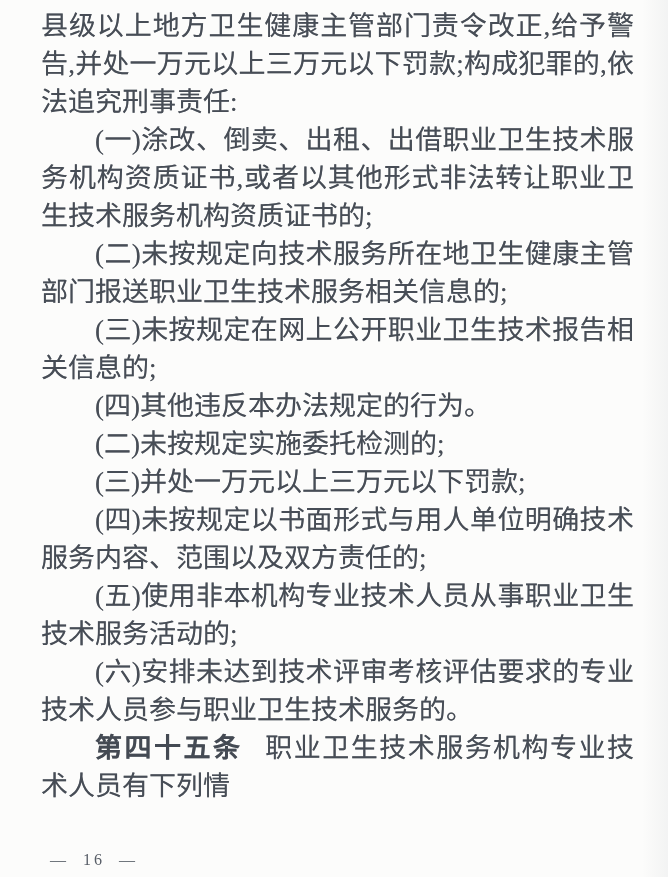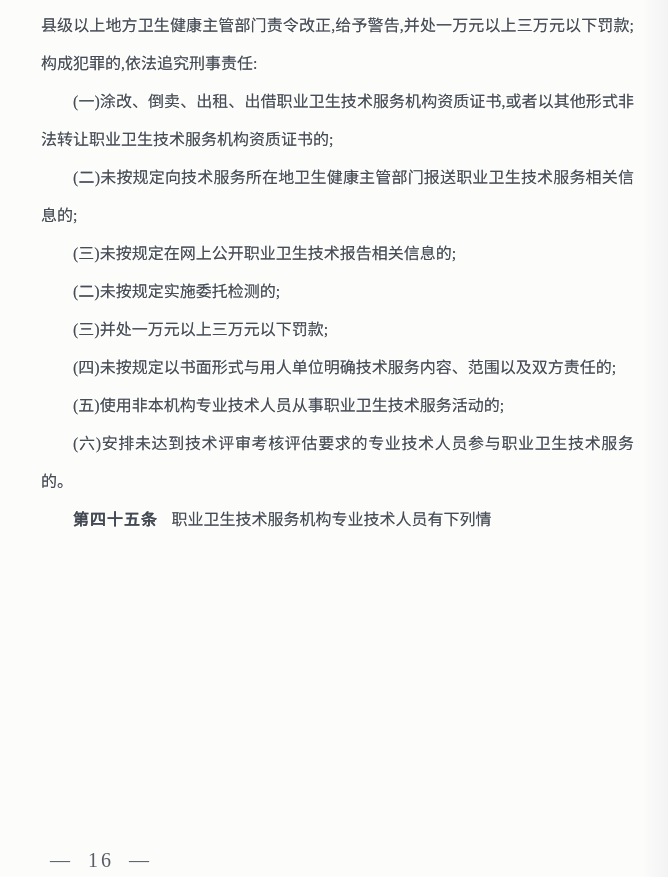--- a/index.html
+++ b/index.html
@@ -23,21 +23,21 @@
     top: 0; right: 0;
     width: 26px; height: 100%;
     background: linear-gradient(to right, rgba(120,128,138,0) 0%, rgba(120,128,138,0.07) 100%);
     pointer-events: none;
   }
   .content {
     position: absolute;
     left: 41px;
     top: 7px;
     width: 593px;
-    font-size: 16px;
+    font-size: 27px;
     line-height: 38px;
     text-align: justify;
     text-shadow: 0 0 0.5px rgba(71,77,86,0.55);
   }
   .para {
     margin: 0;
     padding: 0;
   }
   .para.indent {
     text-indent: 2em;
@@ -46,40 +46,41 @@
     font-family: "Liberation Sans", sans-serif;
     font-weight: 700;
     color: #444a53;
     margin-right: 0.85em;
     letter-spacing: 1px;
   }
   .footer {
     position: absolute;
     left: 50px;
     bottom: 7px;
-    font-size: 20px;
+    font-size: 16px;
     line-height: 20px;
     color: #585e67;
     letter-spacing: 3px;
     word-spacing: 7px;
   }
 </style>
 </head>
 <body>
 
 <div class="page">
   <div class="content" id="content">
   <p class="para"><span>县级以上地方卫生健康主管部门责令改正,给予警告,并处一万元以上三万元以下罚款;构成犯罪的,依法追究刑事责任:</span></p>
 
   <p class="para indent"><span>(一)涂改、倒卖、出租、出借职业卫生技术服务机构资质证书,或者以其他形式非法转让职业卫生技术服务机构资质证书的;</span></p>
 
   <p class="para indent"><span>(二)未按规定向技术服务所在地卫生健康主管部门报送职业卫生技术服务相关信息的;</span></p>
 
   <p class="para indent"><span>(三)未按规定在网上公开职业卫生技术报告相关信息的;</span></p>
 
+  <p class="para indent"><span>(四)其他违反本办法规定的行为。</span></p>
 
 
 
   <p class="para indent"><span>(二)未按规定实施委托检测的;</span></p>
 
   <p class="para indent"><span>(三)并处一万元以上三万元以下罚款;</span></p>
 
   <p class="para indent"><span>(四)未按规定以书面形式与用人单位明确技术服务内容、范围以及双方责任的;</span></p>
 
   <p class="para indent"><span>(五)使用非本机构专业技术人员从事职业卫生技术服务活动的;</span></p>

